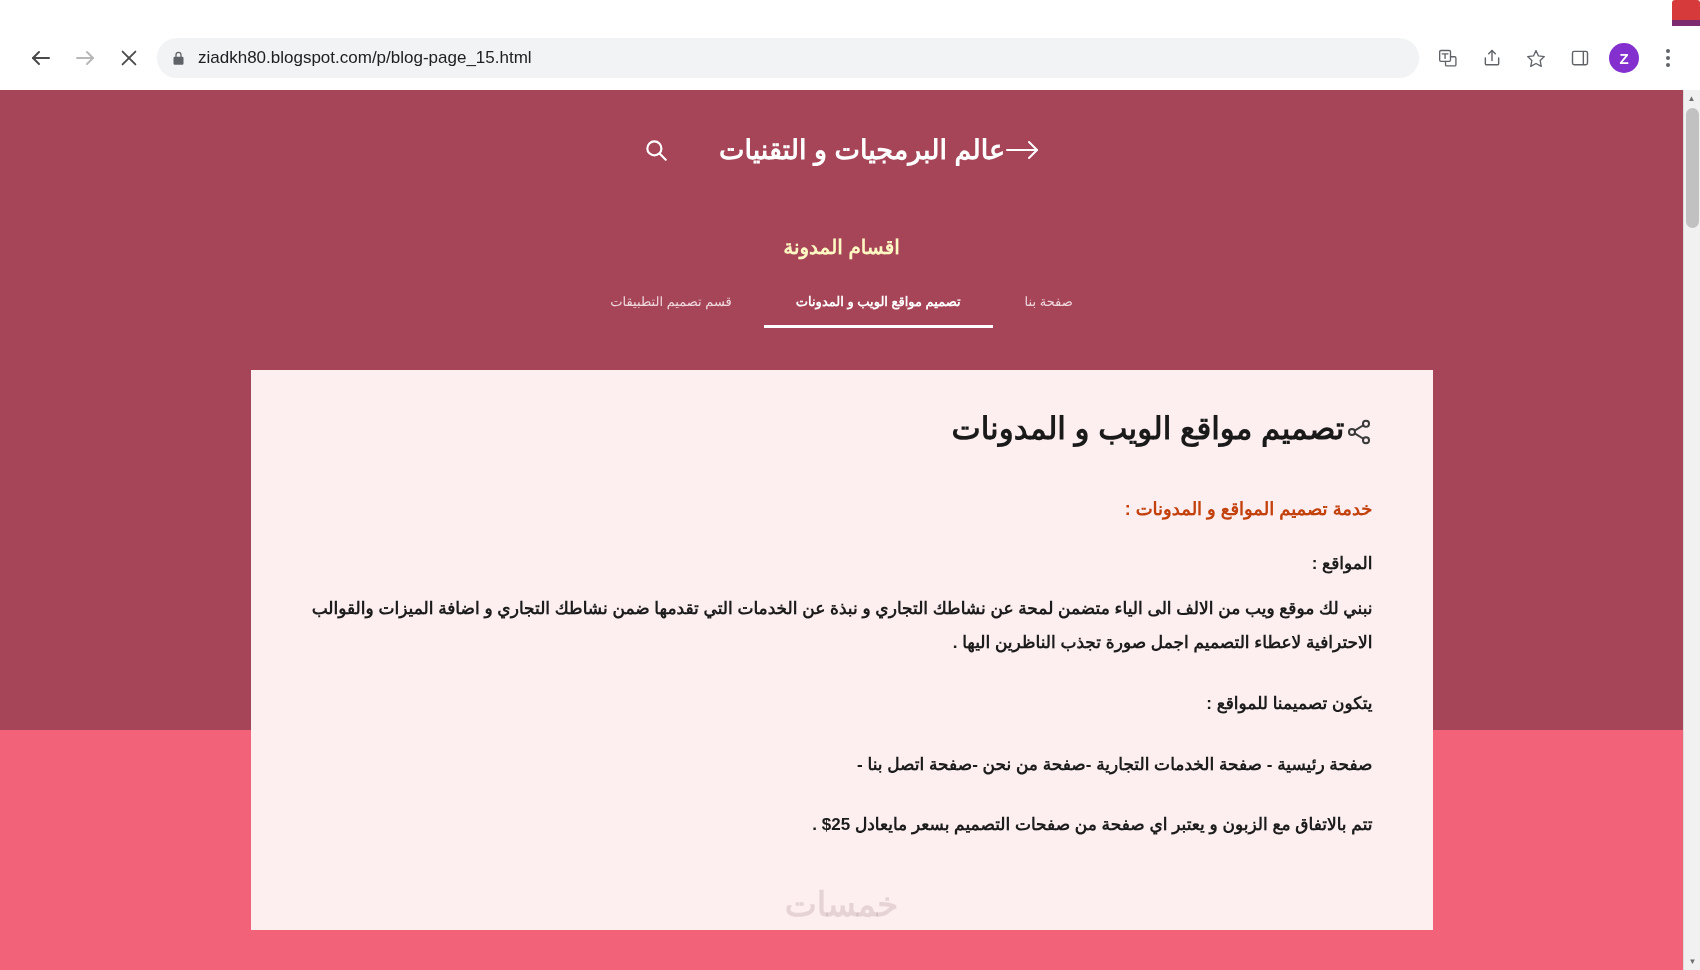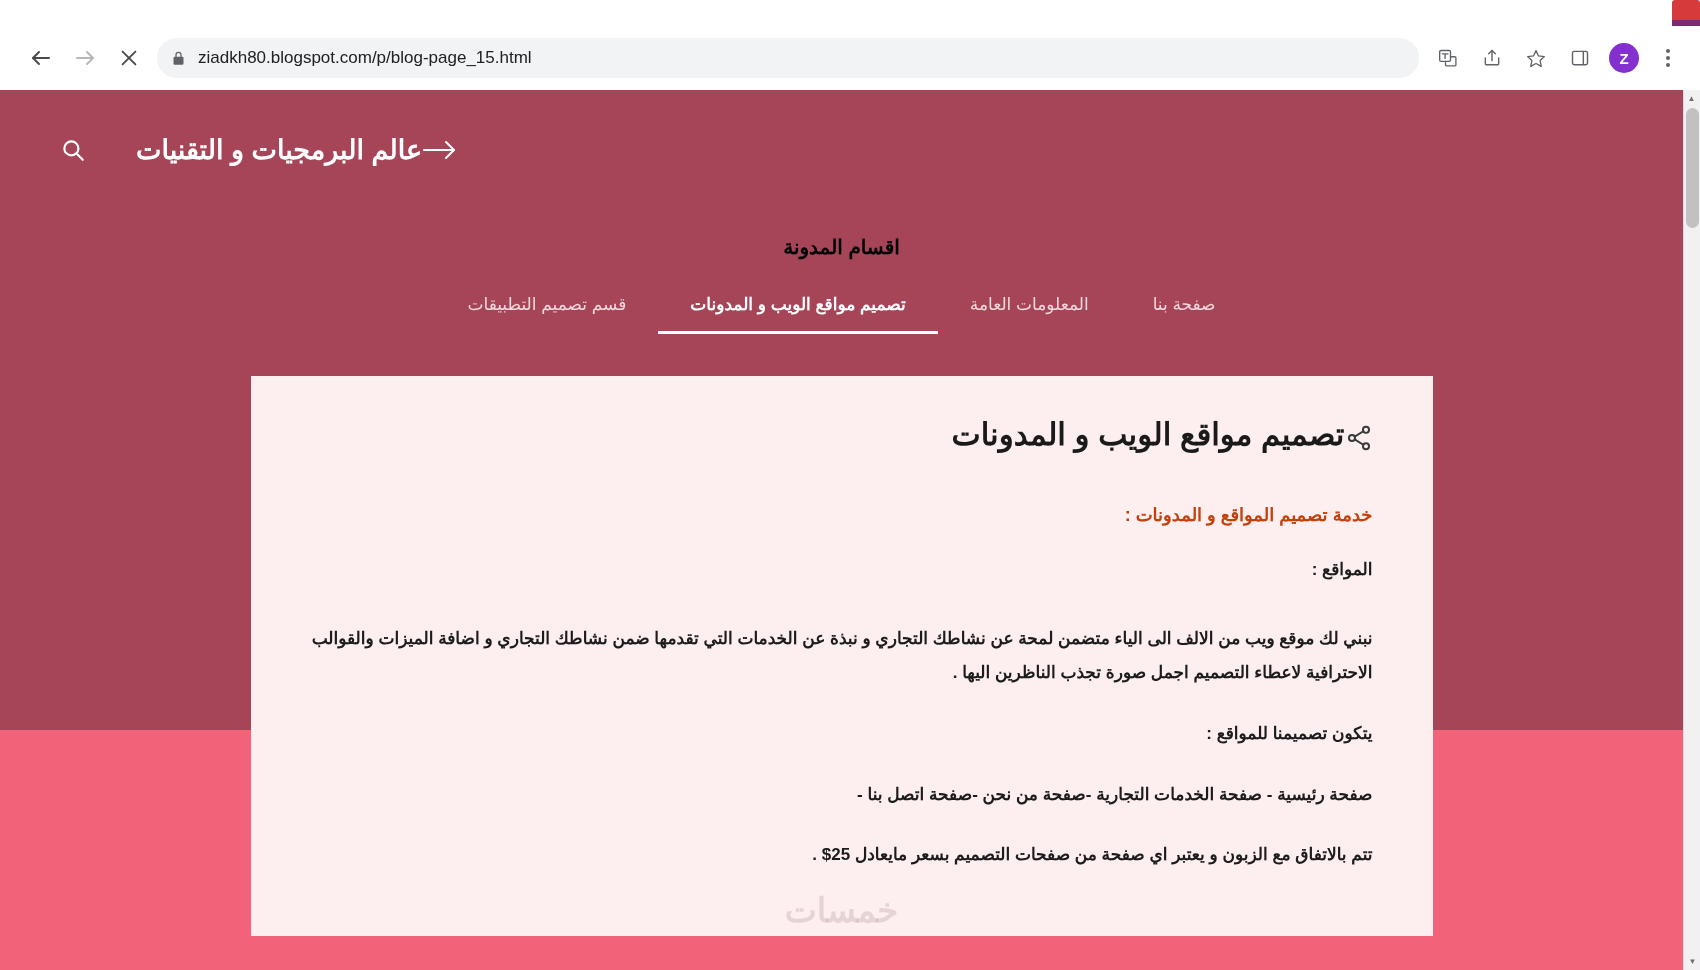--- a/index.html
+++ b/index.html
@@ -87,43 +87,43 @@
     position: absolute; left: 0; top: 640px; width: 1683px; height: 240px;
     background: #f2637a;
   }
 
   
   .site-header {
     position: relative;
     height: 120px;
     display: flex; align-items: center;
     padding: 0 59px 0 60px;
-    justify-content: flex-end;
+    justify-content: center;
   }
   .site-title {
     color: #ffffff; font-size: 27px; font-weight: bold;
     white-space: nowrap;
   }
   .header-right { display: flex; align-items: center; gap: 50px; }
   .arrow-icon, .search-icon { color: #ffffff; display: flex; align-items: center; }
 
   .blog-sections-title {
     position: relative;
-    text-align: center; color: #000000;
+    text-align: center; color: #fef9c3;
     font-size: 20px; font-weight: bold;
     margin-top: 25px;
   }
 
   .nav-tabs {
     position: relative;
     display: flex; justify-content: center; align-items: flex-start;
     gap: 0px; margin-top: 35px;
   }
   .nav-tab {
-    color: #f0d9dd; font-size: 17px;
+    color: #f0d9dd; font-size: 13px;
     padding: 0 32px 16px 32px;
     white-space: nowrap;
   }
   .nav-tab.active {
     color: #ffffff; font-weight: bold;
     border-bottom: 3px solid #ffffff;
   }
 
   
   .card {
@@ -145,21 +145,21 @@
 
   .body-text { text-align: right; color: #1c1c1c; }
   .red-line {
     color: #c2410c; font-size: 18px; font-weight: bold;
     margin-top: 48px;
   }
   .b-line {
     font-size: 17px; font-weight: bold; margin-top: 28px; line-height: 1.9; text-align: right;
   }
   .b-para {
-    font-size: 17px; font-weight: bold; margin-top: 36px; line-height: 2.0; text-align: right;
+    font-size: 17px; font-weight: bold; margin-top: 12px; line-height: 2.0; text-align: right;
   }
 
   .watermark {
     position: absolute;
     left: 50%; transform: translateX(-50%);
     bottom: 6px;
     font-size: 34px; font-weight: bold;
     color: rgba(150,120,125,0.22);
     white-space: nowrap; pointer-events: none;
   }
@@ -276,21 +276,20 @@
                 <line x1="15.5" y1="15.5" x2="21" y2="21"></line>
               </svg>
           </div>
         </div>
       </div>
 
       <div class="blog-sections-title">اقسام المدونة</div>
 
       <div class="nav-tabs">
         <div class="nav-tab">صفحة بنا</div>
-        <div class="nav-tab">المعلومات العامة</div>
         <div class="nav-tab active">تصميم مواقع الويب و المدونات</div>
         <div class="nav-tab">قسم تصميم التطبيقات</div>
       </div>
 
       <div class="card">
         <div class="card-top">
           <div class="share-icon">
             <svg width="28" height="28" viewBox="0 0 24 24" fill="none" stroke="currentColor" stroke-width="1.7" stroke-linecap="round" stroke-linejoin="round">
                 <circle cx="18" cy="5" r="2.6"></circle>
                 <circle cx="6" cy="12" r="2.6"></circle>

